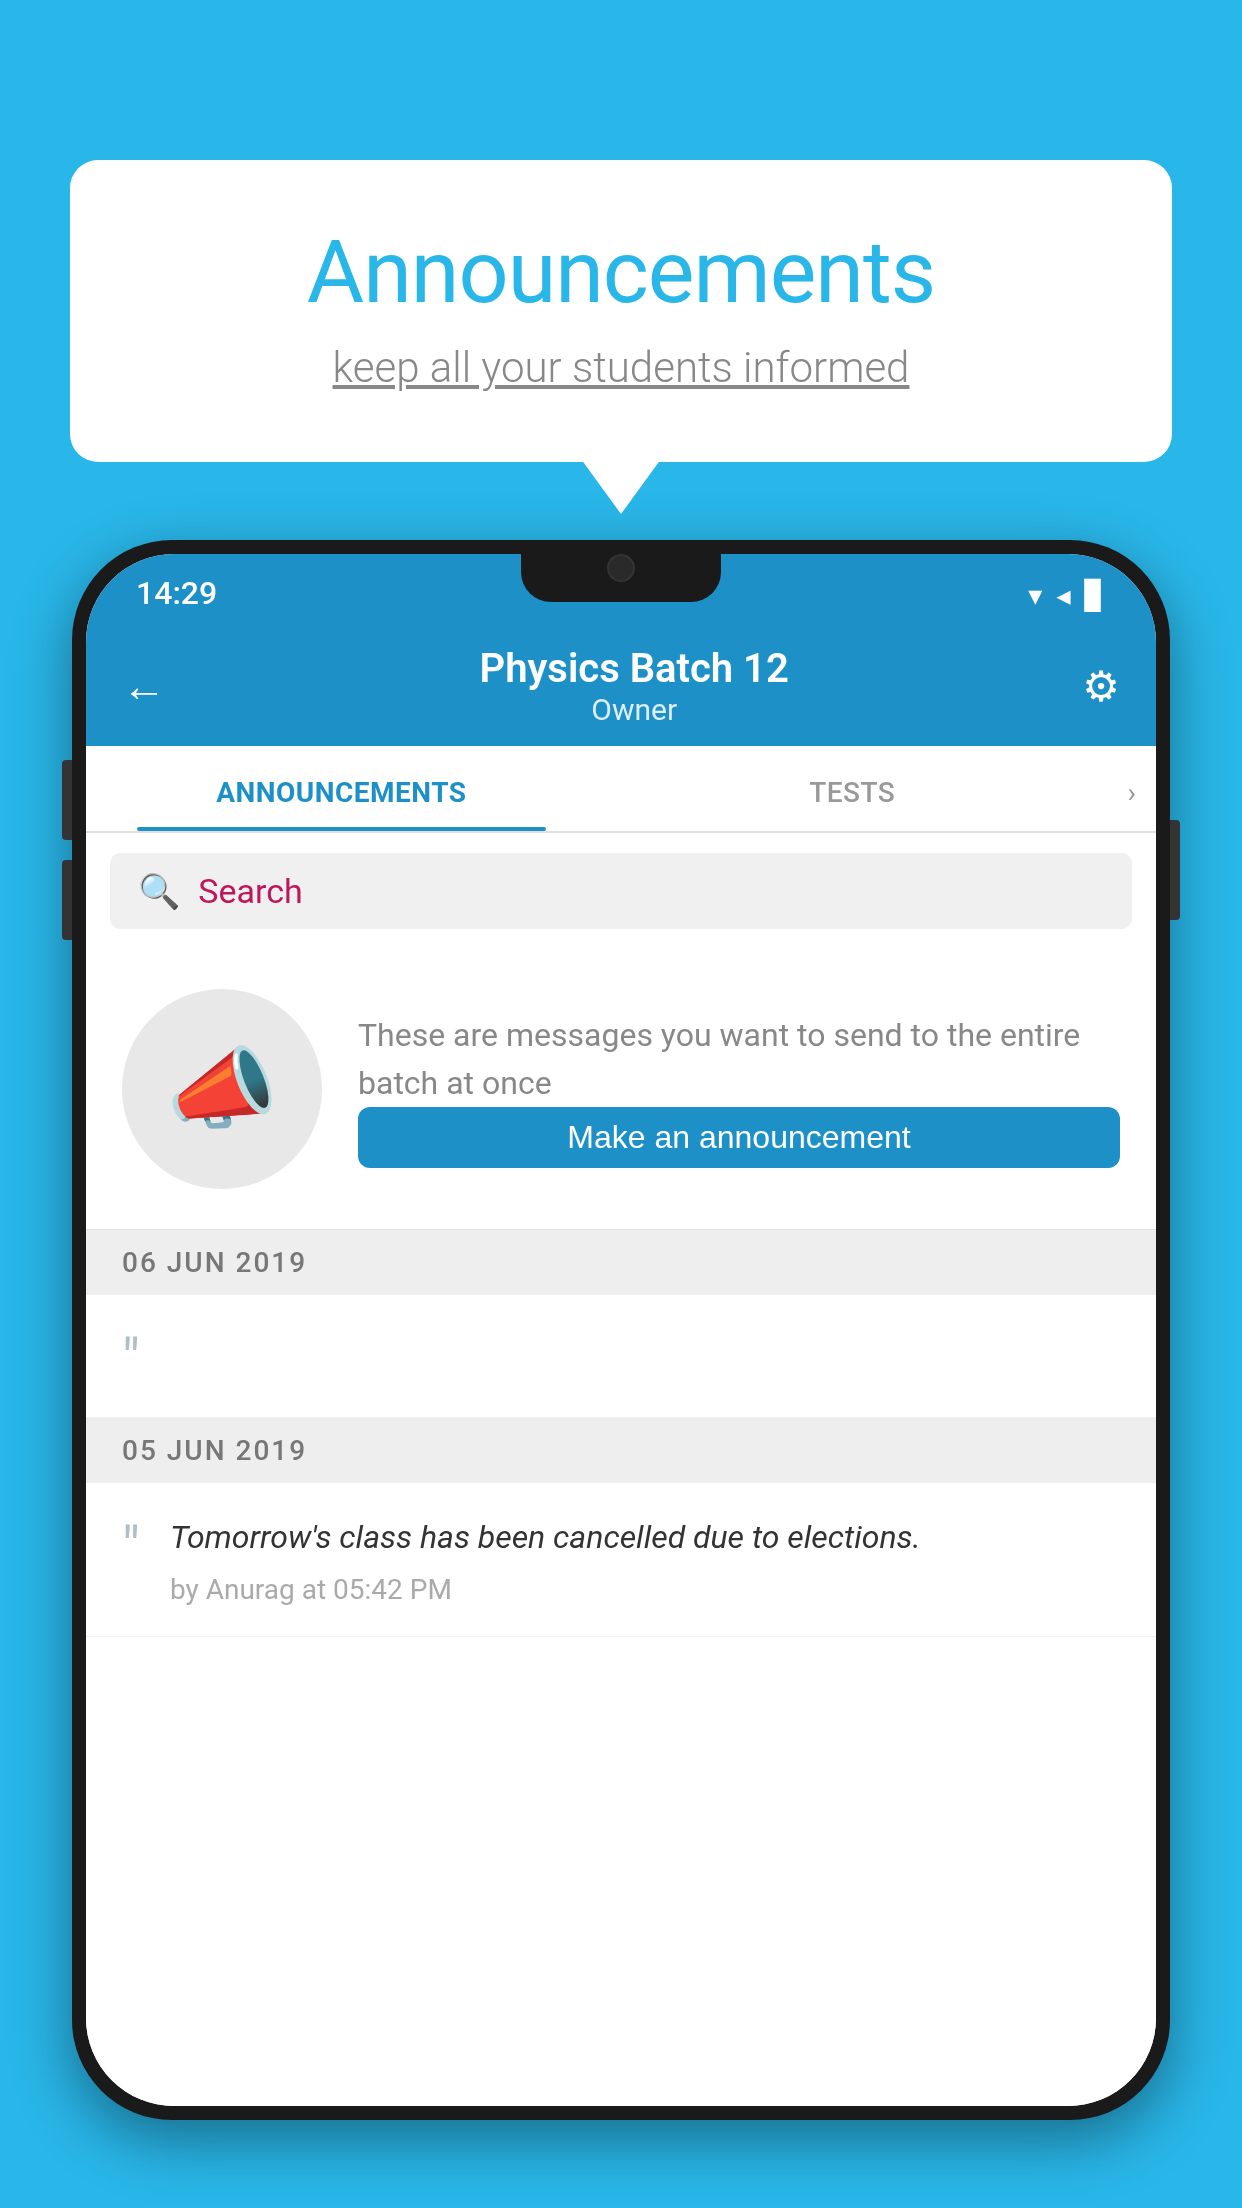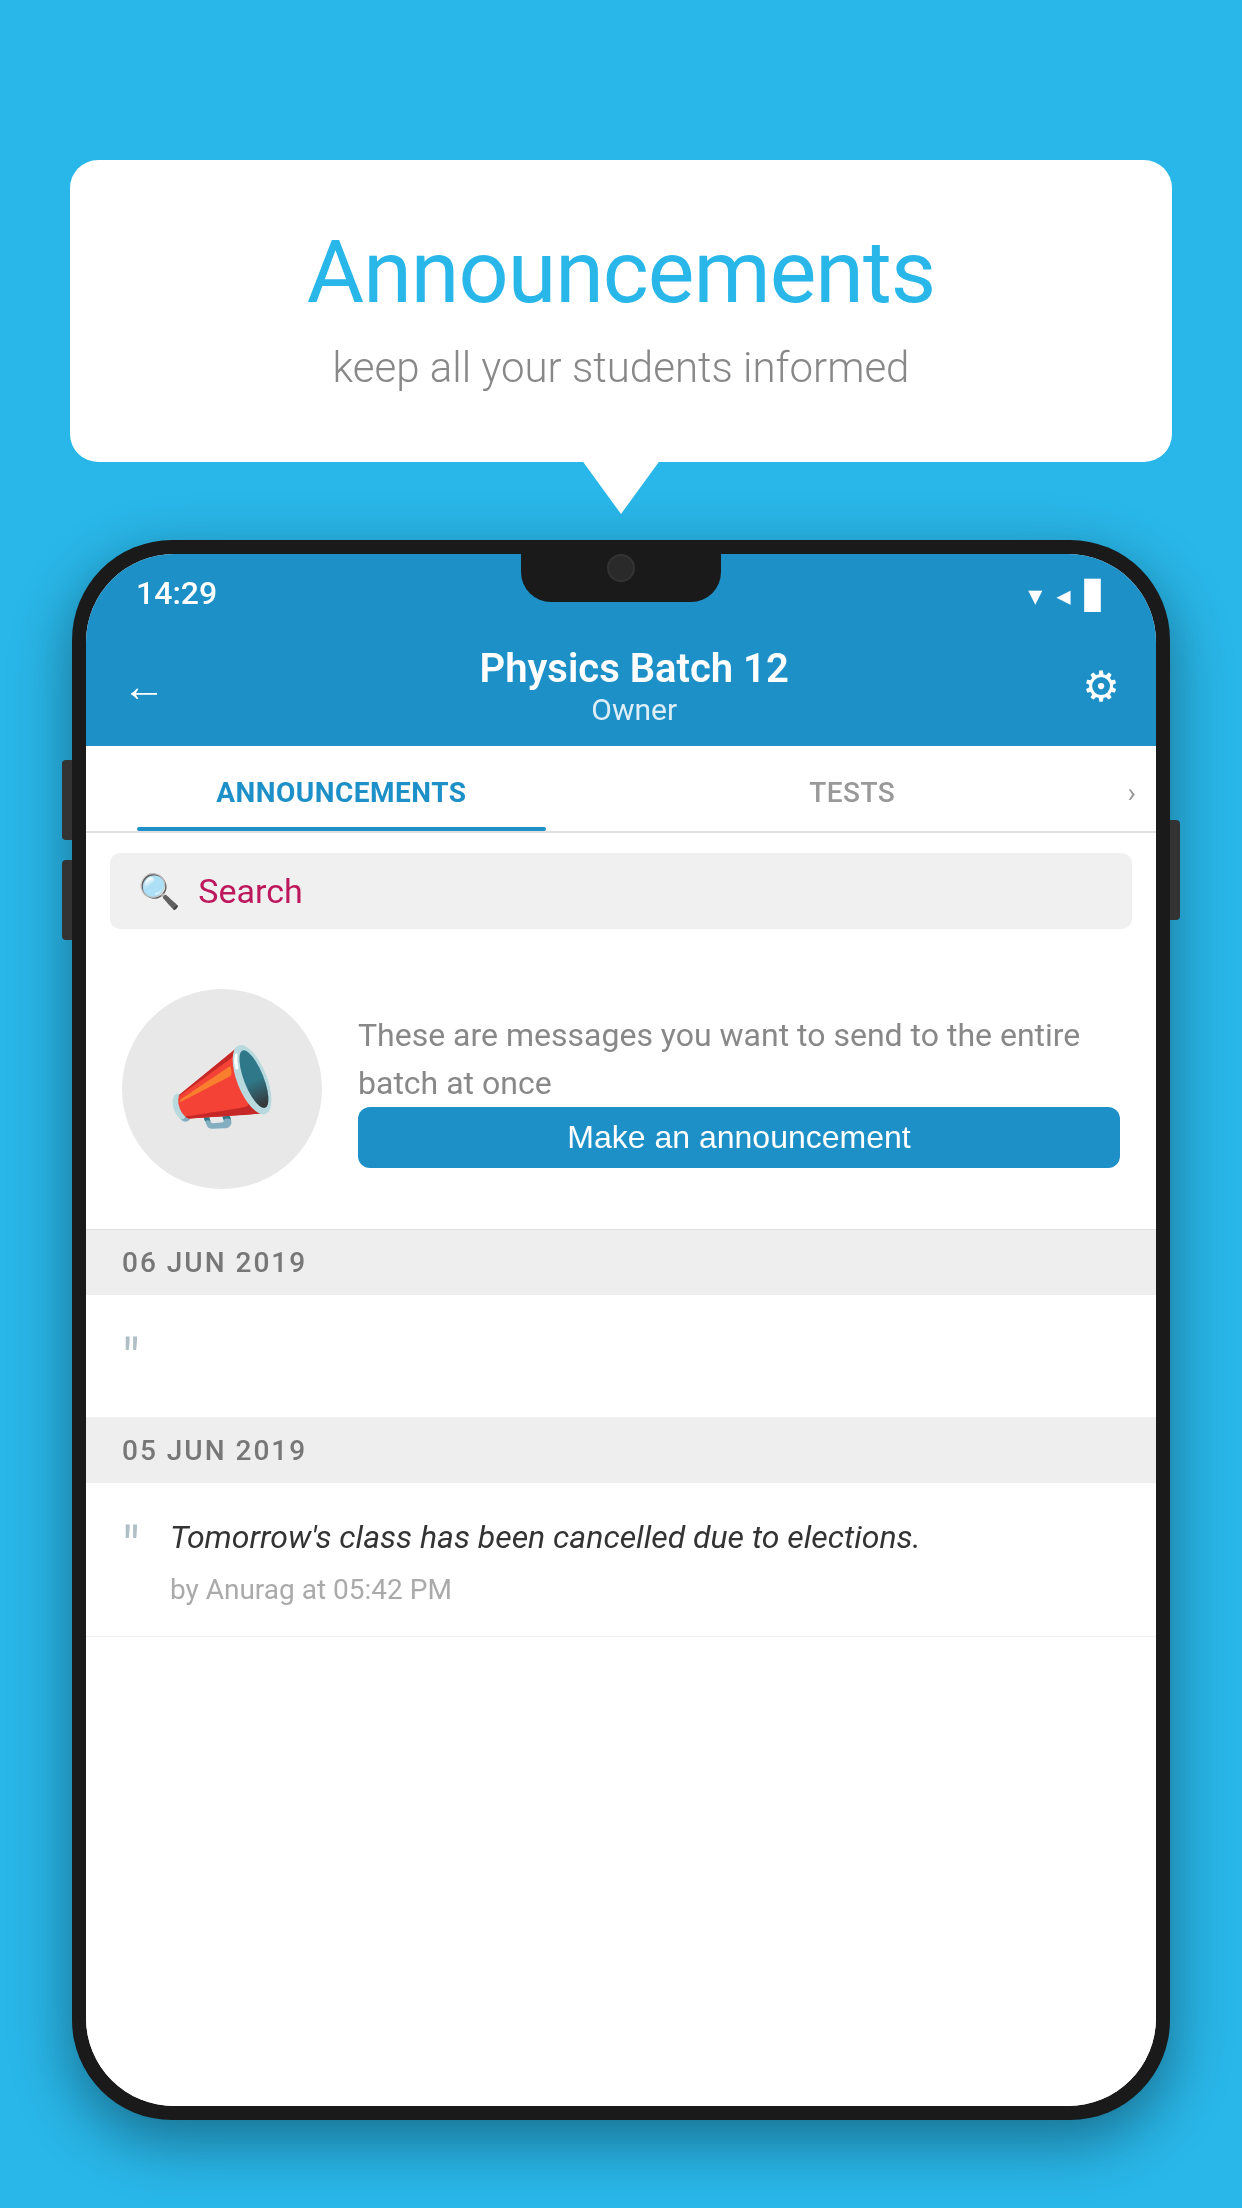--- a/index.html
+++ b/index.html
@@ -51,20 +51,21 @@
       color: #29b6e8;
       font-weight: 400;
       letter-spacing: -1px;
       margin-bottom: 20px;
     }
 
     .bubble-subtitle {
       font-size: 42px;
       color: #888;
       font-weight: 300;
+      text-decoration: underline;
     }
 
     
     .phone-container {
       position: absolute;
       top: 540px;
       left: 72px;
       right: 72px;
       bottom: 0;
     }

